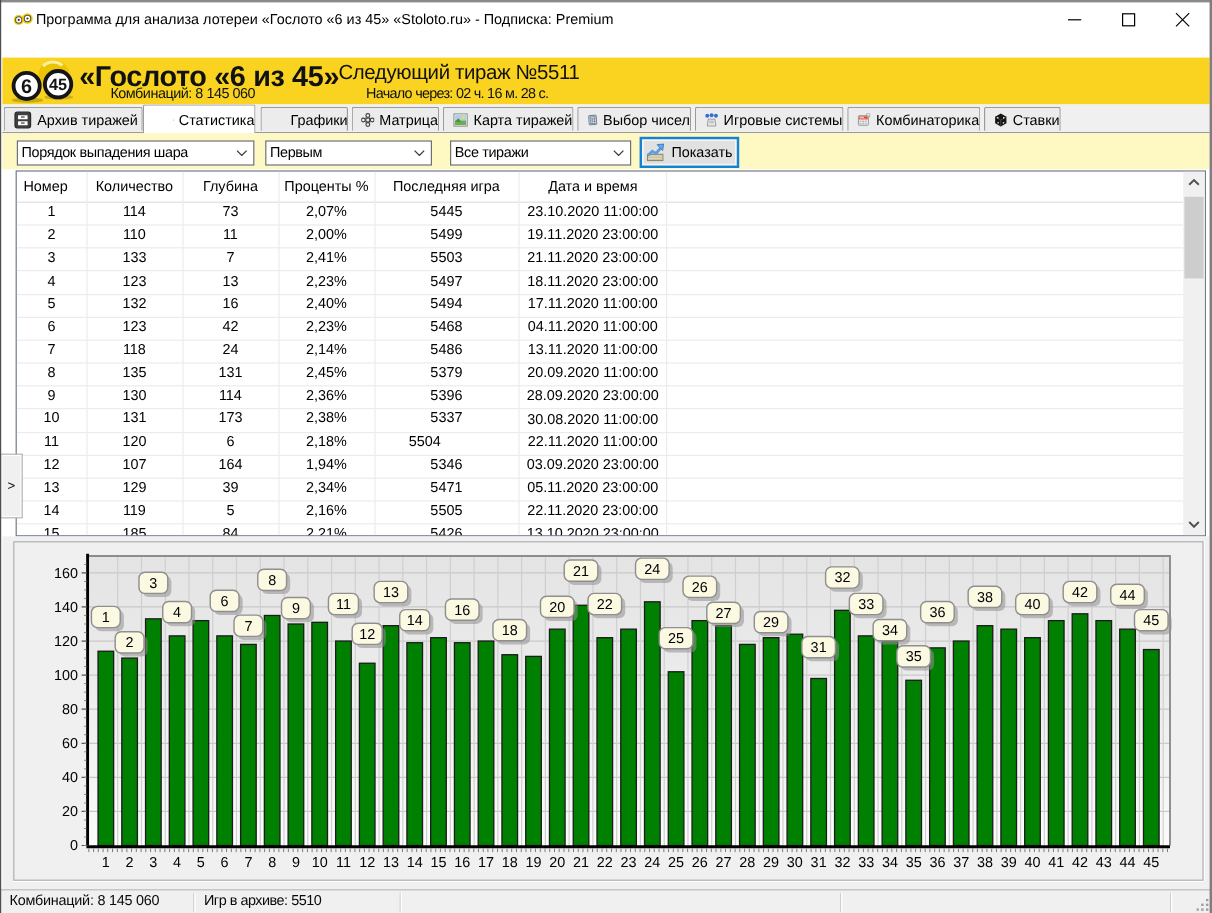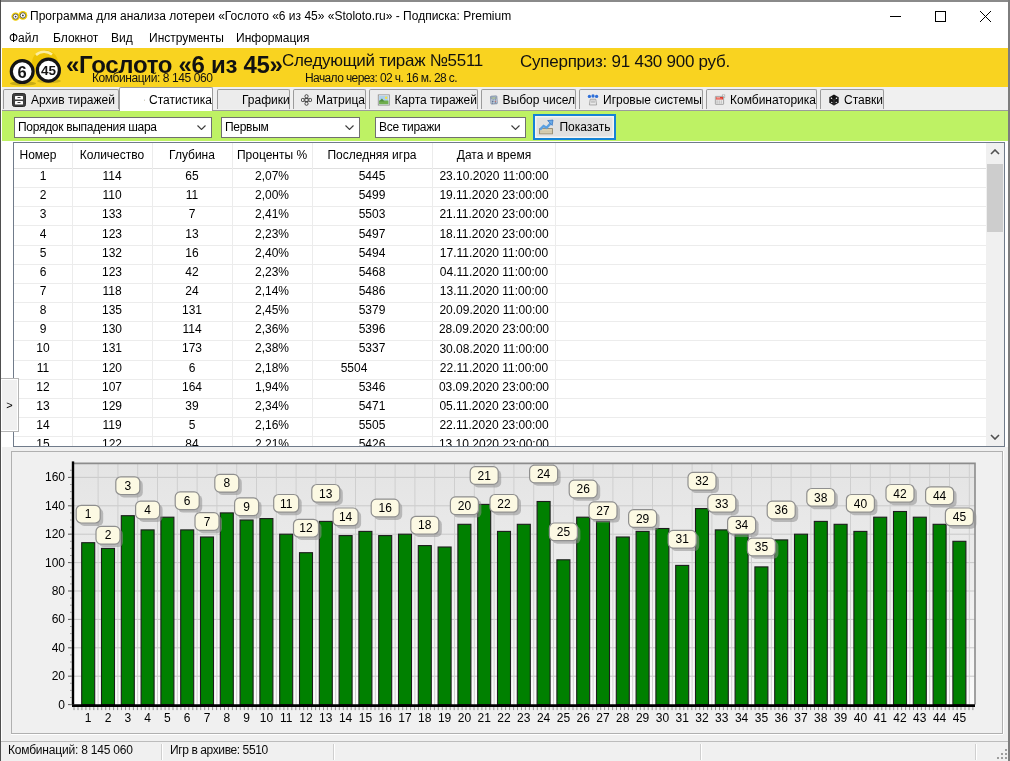--- a/index.html
+++ b/index.html
@@ -21,21 +21,21 @@
   #banner{left:2px;top:48px;width:1006px;height:39px;background:#f9d320;}
   .bannerbig{font-size:17px;color:#111;white-space:nowrap;}
   .bannersmall{font-size:12px;color:#111;white-space:nowrap;}
   
   #tabbar{left:2px;top:87px;width:1006px;height:24px;background:#f0f0f0;}
   #tabline{left:2px;top:110px;width:1006px;height:1px;background:#9b9b9b;}
   .tab{position:absolute;top:2px;height:20px;background:#ececec;border:1px solid #9b9b9b;border-bottom:none;border-radius:2px 2px 0 0;display:flex;align-items:center;font-size:12px;color:#000;white-space:nowrap;text-align:center;}
   .tab svg{margin-right:4px;}
   .tabactive{top:0px;height:24px;background:#ffffff;z-index:5;}
   
-  #toolbar{left:2px;top:111px;width:1006px;height:30px;background:#bef264;}
+  #toolbar{left:2px;top:111px;width:1006px;height:30px;background:#fef9c3;}
   .combo{position:absolute;top:6px;height:19px;background:#ffffff;border:1px solid #707070;font-size:12px;letter-spacing:-0.3px;color:#000;line-height:19px;padding-left:3px;}
   .chev{position:absolute;right:5px;top:7px;width:9px;height:5px;}
   #btn-show{position:absolute;left:531px;top:3px;width:83px;height:26px;box-sizing:border-box;background:#e1e1e1;border:2px solid #1583d5;box-shadow:inset 0 0 0 1.5px #f4f4f4;display:flex;align-items:center;justify-content:center;font-size:12px;color:#000;}
   #btn-show svg{margin-right:5px;}
   
   #tablebox{left:13px;top:142px;width:992px;height:305px;background:#ffffff;border:1px solid #707b8a;box-sizing:border-box;overflow:hidden;}
   .colsep{position:absolute;top:0;width:1px;height:303px;background:#ececec;}
   .rowsep{position:absolute;left:0;width:972px;height:1px;background:#ececec;}
   .hdr{position:absolute;top:0;height:25px;line-height:25px;font-size:12px;color:#000;text-align:center;}
   .cell{position:absolute;height:19px;line-height:19px;font-size:12px;color:#000;text-align:center;}
@@ -70,43 +70,35 @@
     <svg class="abs winbtn" style="left:871px" viewBox="0 0 45 29">
         <rect x="17" y="14" width="11" height="1" fill="#000"></rect>
       </svg>
     <svg class="abs winbtn" style="left:916px" viewBox="0 0 45 29">
         <rect x="17.5" y="9.5" width="10" height="10" fill="none" stroke="#000" stroke-width="1"></rect>
       </svg>
     <svg class="abs winbtn" style="left:961px" viewBox="0 0 45 29">
         <path d="M17 9 L28 20 M28 9 L17 20" stroke="#000" stroke-width="1" fill="none"></path>
       </svg>
   </div>
-  <div class="abs" id="menubar">
-    <span class="menuitem" style="left:7px">Файл</span>
-    <span class="menuitem" style="left:51px">Блокнот</span>
-    <span class="menuitem" style="left:109px">Вид</span>
-    <span class="menuitem" style="left:147px">Инструменты</span>
-    <span class="menuitem" style="left:234px">Информация</span>
-  </div>
   <div class="abs" id="banner">
     <svg class="abs" style="left:6px;top:1px" width="60" height="38" viewBox="0 0 60 38">
       <circle cx="37" cy="14" r="13" fill="#edc404"></circle>
       <path d="M28 6 A12 12 0 0 1 44 5.5" stroke="#fdf3b0" stroke-width="2.6" fill="none" opacity="0.9"></path>
       <ellipse cx="15" cy="34.5" rx="13" ry="2.2" fill="#a8920f" opacity="0.6"></ellipse>
       <ellipse cx="41" cy="32" rx="12" ry="2.2" fill="#a8920f" opacity="0.5"></ellipse>
       <circle cx="14.2" cy="22.6" r="10.9" fill="#fff" stroke="#151515" stroke-width="3.2"></circle>
       <text x="14.2" y="28.6" font-size="16.5" font-weight="bold" fill="#151515" text-anchor="middle" font-family="Liberation Sans">6</text>
       <circle cx="40.4" cy="21.2" r="11" fill="#fff" stroke="#151515" stroke-width="3.2"></circle>
       <text x="40.4" y="26.2" font-size="13.5" font-weight="bold" fill="#151515" text-anchor="middle" font-family="Liberation Sans">45</text>
     </svg>
     <div class="abs bannerbig" style="left:64px;top:3px;font-weight:bold;font-size:24px;letter-spacing:-0.3px">«Гослото «6 из 45»</div>
     <div class="abs bannersmall" style="left:90px;top:22.5px;letter-spacing:-0.4px">Комбинаций: 8 145 060</div>
     <div class="abs bannerbig" style="left:280px;top:3px;letter-spacing:-0.3px">Следующий тираж №5511</div>
     <div class="abs bannersmall" style="left:303px;top:22.5px;letter-spacing:-0.6px">Начало через: 02 ч. 16 м. 28 с.</div>
-    <div class="abs bannerbig" style="left:518px;top:4px;letter-spacing:-0.25px">Суперприз: 91 430 900 руб.</div>
   </div>
   <div class="abs" id="tabbar">
       <div class="tab" style="left:1px;width:116px;padding-left:7px;box-sizing:border-box"><svg width="16" height="16" viewBox="0 0 16 16">
           <rect x="1.5" y="1.5" width="13" height="13" rx="2" fill="#3f3f3f" stroke="#2a2a2a"></rect>
           <rect x="4" y="4" width="8" height="3.4" rx="0.5" fill="#fff"></rect>
           <rect x="4" y="9" width="8" height="3.4" rx="0.5" fill="#fff"></rect>
           <rect x="6.5" y="5" width="3" height="1" fill="#3f3f3f"></rect>
           <rect x="6.5" y="10" width="3" height="1" fill="#3f3f3f"></rect>
         </svg>Архив тиражей</div>
       <div class="tab tabactive" style="left:117px;width:94px;padding-left:24px;box-sizing:border-box"><svg width="16" height="16" viewBox="0 0 16 16">
@@ -219,21 +211,21 @@
       <div class="hdr" style="left:420px;width:120px">Дата и время</div>
       <div id="hdrline"></div>
       <div class="colsep" style="left:58px"></div>
       <div class="colsep" style="left:138px"></div>
       <div class="colsep" style="left:218px"></div>
       <div class="colsep" style="left:298px"></div>
       <div class="colsep" style="left:418px"></div>
       <div class="colsep" style="left:541px"></div>
       <div class="cell" style="left:-31px;top:24.1px;width:120px">1</div>
       <div class="cell" style="left:38px;top:24.1px;width:120px">114</div>
-      <div class="cell" style="left:118px;top:24.1px;width:120px">65</div>
+      <div class="cell" style="left:118px;top:24.1px;width:120px">73</div>
       <div class="cell" style="left:198px;top:24.1px;width:120px">2,07%</div>
       <div class="cell" style="left:298px;top:24.1px;width:120px">5445</div>
       <div class="cell" style="left:420px;top:24.1px;width:120px">23.10.2020 11:00:00</div>
       <div class="rowsep" style="top:44.1px"></div>
       <div class="cell" style="left:-31px;top:43.2px;width:120px">2</div>
       <div class="cell" style="left:38px;top:43.2px;width:120px">110</div>
       <div class="cell" style="left:118px;top:43.2px;width:120px">11</div>
       <div class="cell" style="left:198px;top:43.2px;width:120px">2,00%</div>
       <div class="cell" style="left:298px;top:43.2px;width:120px">5499</div>
       <div class="cell" style="left:420px;top:43.2px;width:120px">19.11.2020 23:00:00</div>
@@ -316,21 +308,21 @@
       <div class="cell" style="left:420px;top:253.9px;width:120px">05.11.2020 23:00:00</div>
       <div class="rowsep" style="top:273.9px"></div>
       <div class="cell" style="left:-31px;top:273.0px;width:120px">14</div>
       <div class="cell" style="left:38px;top:273.0px;width:120px">119</div>
       <div class="cell" style="left:118px;top:273.0px;width:120px">5</div>
       <div class="cell" style="left:198px;top:273.0px;width:120px">2,16%</div>
       <div class="cell" style="left:298px;top:273.0px;width:120px">5505</div>
       <div class="cell" style="left:420px;top:273.0px;width:120px">22.11.2020 23:00:00</div>
       <div class="rowsep" style="top:293.1px"></div>
       <div class="cell" style="left:-31px;top:292.2px;width:120px">15</div>
-      <div class="cell" style="left:38px;top:292.2px;width:120px">122</div>
+      <div class="cell" style="left:38px;top:292.2px;width:120px">185</div>
       <div class="cell" style="left:118px;top:292.2px;width:120px">84</div>
       <div class="cell" style="left:198px;top:292.2px;width:120px">2,21%</div>
       <div class="cell" style="left:298px;top:292.2px;width:120px">5426</div>
       <div class="cell" style="left:420px;top:292.2px;width:120px">13.10.2020 23:00:00</div>
       <div id="vscroll">
         <svg style="position:absolute;left:4px;top:6px" width="10" height="6" viewBox="0 0 10 6">
           <path d="M1 5 L5 1 L9 5" fill="none" stroke="#505050" stroke-width="1.6"></path>
         </svg>
         <div id="vthumb"></div>
         <svg style="position:absolute;left:4px;top:291px" width="10" height="6" viewBox="0 0 10 6">

